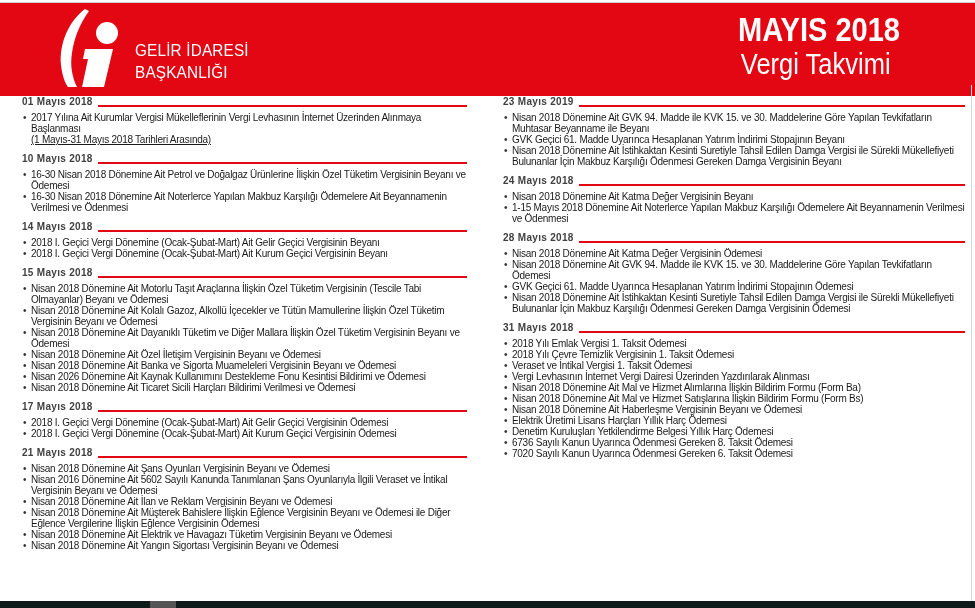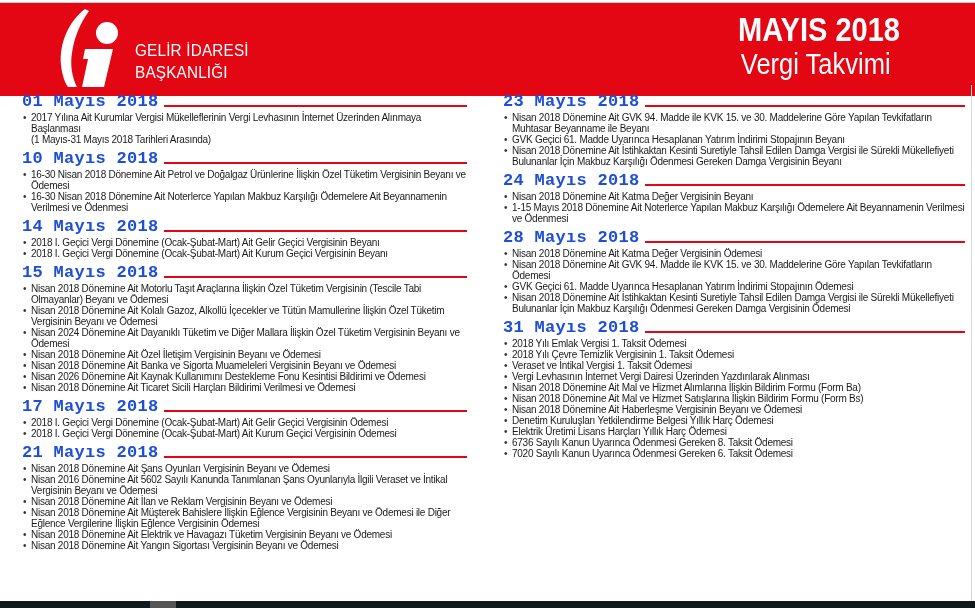--- a/index.html
+++ b/index.html
@@ -38,39 +38,39 @@
 
   .col { position: absolute; top: 94px; }
   .col-left { left: 22px; width: 445px; }
   .col-right { left: 503px; width: 462px; }
 
   .section { margin-bottom: 6px; }
   .date-head {
     display: flex; align-items: flex-end; height: 15px; margin-bottom: 3px;
   }
   .date-label {
-    color: #1d4ed8; font-family: Liberation Mono, monospace; font-weight: bold;
-    font-size: 17px; line-height: 15px; white-space: nowrap;
+    color: #404040; font-family: Liberation Sans, sans-serif; font-weight: bold;
+    font-size: 10px; line-height: 15px; white-space: nowrap;
     letter-spacing: 0.3px;
   }
   .date-rule {
     flex: 1; height: 2px; background: #e30613; margin-left: 5px; margin-bottom: 2px;
   }
 
   ul.items { list-style: none; }
   ul.items li {
     position: relative; padding-left: 9px;
     font-family: "Liberation Sans", sans-serif; font-size: 10px; line-height: 11px;
     color: #1a1a1a;
     letter-spacing: -0.25px;
   }
   ul.items li::before {
     content: "•"; position: absolute; left: 1px; top: 0; color: #333;
   }
-  ul.items li.note { padding-left: 9px; }
+  ul.items li.note { padding-left: 9px; text-decoration: underline; }
   ul.items li.note::before { content: ""; }
 
   .footer-bar {
     position: absolute; left: 0; top: 601px; width: 975px; height: 7px;
     background: #0f1a1a;
   }
   .footer-thumb {
     position: absolute; left: 150px; top: 601px; width: 26px; height: 7px; background: #555;
   }
   .right-edge {
@@ -134,21 +134,21 @@
   </div>
 
   <div class="section">
     <div class="date-head">
       <span class="date-label">15 Mayıs 2018</span>
       <span class="date-rule"></span>
     </div>
     <ul class="items">
       <li>Nisan 2018 Dönemine Ait Motorlu Taşıt Araçlarına İlişkin Özel Tüketim Vergisinin (Tescile Tabi Olmayanlar) Beyanı ve Ödemesi</li>
       <li>Nisan 2018 Dönemine Ait Kolalı Gazoz, Alkollü İçecekler ve Tütün Mamullerine İlişkin Özel Tüketim Vergisinin Beyanı ve Ödemesi</li>
-      <li>Nisan 2024 Dönemine Ait Dayanıklı Tüketim ve Diğer Mallara İlişkin Özel Tüketim Vergisinin Beyanı ve Ödemesi</li>
+      <li>Nisan 2018 Dönemine Ait Dayanıklı Tüketim ve Diğer Mallara İlişkin Özel Tüketim Vergisinin Beyanı ve Ödemesi</li>
       <li>Nisan 2018 Dönemine Ait Özel İletişim Vergisinin Beyanı ve Ödemesi</li>
       <li>Nisan 2018 Dönemine Ait Banka ve Sigorta Muameleleri Vergisinin Beyanı ve Ödemesi</li>
       <li>Nisan 2026 Dönemine Ait Kaynak Kullanımını Destekleme Fonu Kesintisi Bildirimi ve Ödemesi</li>
       <li>Nisan 2018 Dönemine Ait Ticaret Sicili Harçları Bildirimi Verilmesi ve Ödemesi</li>
     </ul>
   </div>
 
   <div class="section">
     <div class="date-head">
       <span class="date-label">17 Mayıs 2018</span>
@@ -173,21 +173,21 @@
       <li>Nisan 2018 Dönemine Ait Elektrik ve Havagazı Tüketim Vergisinin Beyanı ve Ödemesi</li>
       <li>Nisan 2018 Dönemine Ait Yangın Sigortası Vergisinin Beyanı ve Ödemesi</li>
     </ul>
   </div>
 </div>
 
 <div class="col col-right">
 
   <div class="section">
     <div class="date-head">
-      <span class="date-label">23 Mayıs 2018</span>
+      <span class="date-label">23 Mayıs 2019</span>
       <span class="date-rule"></span>
     </div>
     <ul class="items">
       <li>Nisan 2018 Dönemine Ait GVK 94. Madde ile KVK 15. ve 30. Maddelerine Göre Yapılan Tevkifatların Muhtasar Beyanname ile Beyanı</li>
       <li>GVK Geçici 61. Madde Uyarınca Hesaplanan Yatırım İndirimi Stopajının Beyanı</li>
       <li>Nisan 2018 Dönemine Ait İstihkaktan Kesinti Suretiyle Tahsil Edilen Damga Vergisi ile Sürekli Mükellefiyeti Bulunanlar İçin Makbuz Karşılığı Ödenmesi Gereken Damga Vergisinin Beyanı</li>
     </ul>
   </div>
 
   <div class="section">
@@ -221,22 +221,22 @@
       <span class="date-rule"></span>
     </div>
     <ul class="items">
       <li>2018 Yılı Emlak Vergisi 1. Taksit Ödemesi</li>
       <li>2018 Yılı Çevre Temizlik Vergisinin 1. Taksit Ödemesi</li>
       <li>Veraset ve İntikal Vergisi 1. Taksit Ödemesi</li>
       <li>Vergi Levhasının İnternet Vergi Dairesi Üzerinden Yazdırılarak Alınması</li>
       <li>Nisan 2018 Dönemine Ait Mal ve Hizmet Alımlarına İlişkin Bildirim Formu (Form Ba)</li>
       <li>Nisan 2018 Dönemine Ait Mal ve Hizmet Satışlarına İlişkin Bildirim Formu  (Form Bs)</li>
       <li>Nisan 2018 Dönemine Ait Haberleşme Vergisinin Beyanı ve Ödemesi</li>
+      <li>Elektrik Üretimi Lisans Harçları Yıllık Harç Ödemesi</li>
       <li>Denetim Kuruluşları Yetkilendirme Belgesi Yıllık Harç Ödemesi</li>
-      <li>Elektrik Üretimi Lisans Harçları Yıllık Harç Ödemesi</li>
       <li>6736 Sayılı Kanun Uyarınca Ödenmesi Gereken 8. Taksit Ödemesi</li>
       <li>7020 Sayılı Kanun Uyarınca Ödenmesi Gereken 6. Taksit Ödemesi</li>
     </ul>
   </div>
 </div>
 
 <div class="right-edge"></div>
 <div class="footer-bar"></div>
 <div class="footer-thumb"></div>
 

